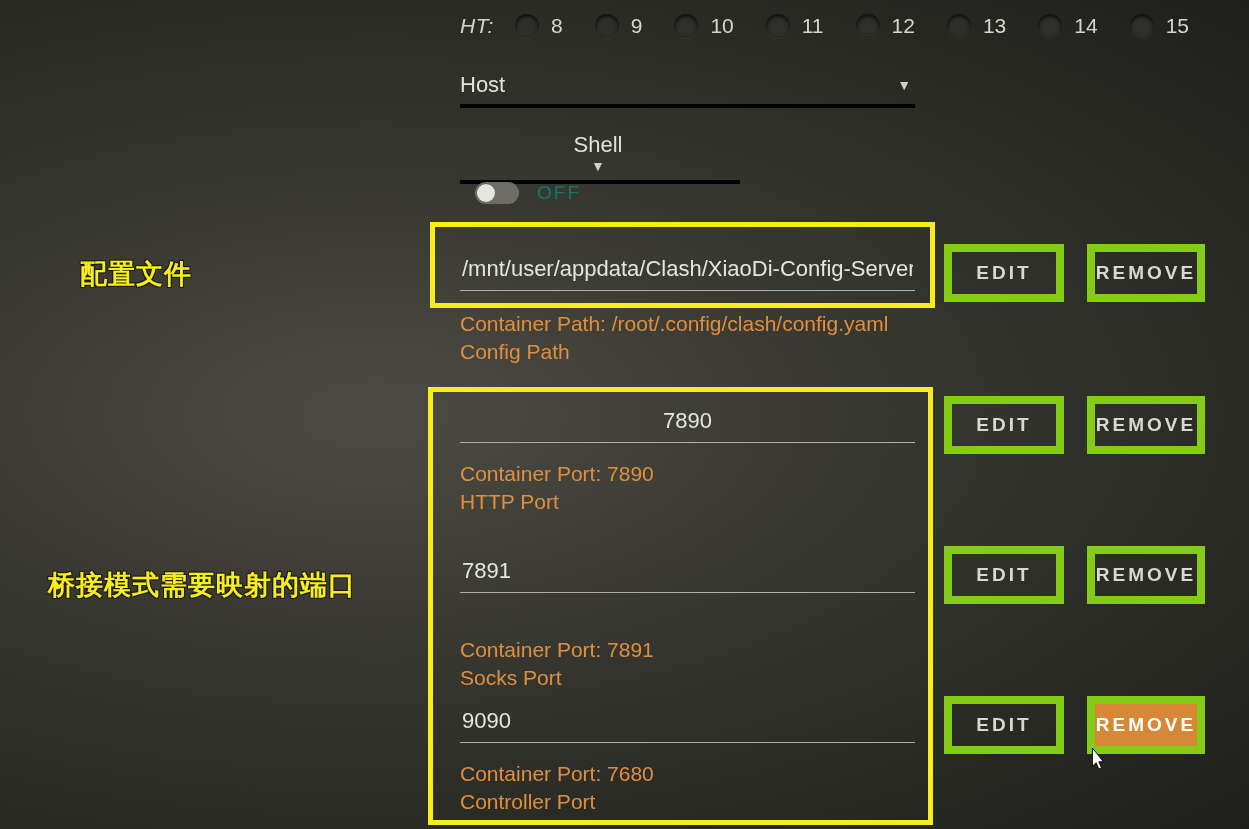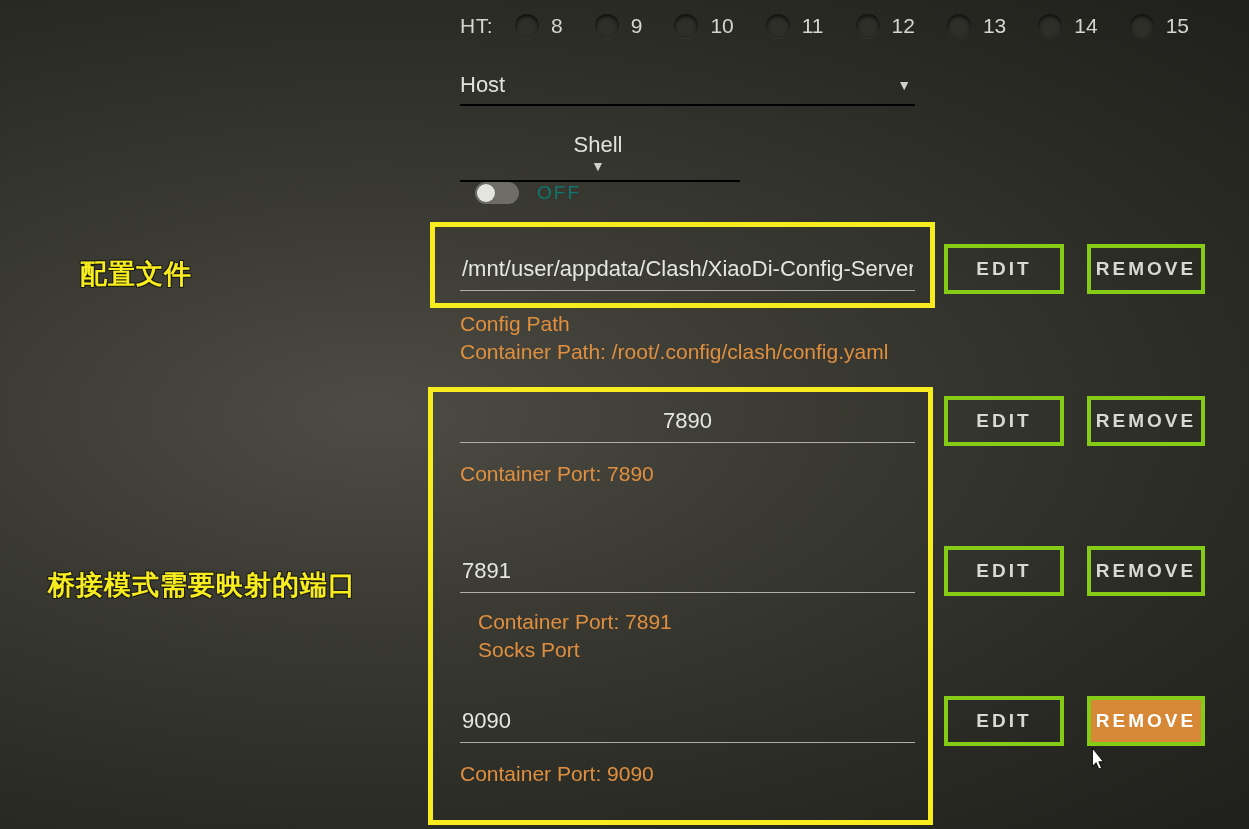--- a/index.html
+++ b/index.html
@@ -15,32 +15,32 @@
   .ht-row {
     position: absolute;
     left: 460px;
     top: 14px;
     display: flex;
     align-items: center;
     gap: 10px;
     color: #d6d6d0;
     font-size: 21px;
   }
-  .ht-label { width: 45px; letter-spacing: 0.5px; }
+  .ht-label { width: 45px; letter-spacing: 0.5px; font-style: italic; }
   .ht-item { display: flex; align-items: center; gap: 12px; margin-right: 22px; }
   .radio {
     width: 24px; height: 24px; border-radius: 50%;
     background: #2f2f2a;
     box-shadow: inset 0 2px 4px rgba(0,0,0,0.8), 0 1px 0 rgba(255,255,255,0.05);
   }
 
   
   .select-row {
     position: absolute;
-    border-bottom: 2px solid #000000;
+    border-bottom: 4px solid #000000;
     display: flex; align-items: center; justify-content: space-between;
     padding: 4px 4px 6px 0;
     color: #e2e2dc;
     font-size: 22px;
   }
   .select-row .tri { font-size: 14px; color: #d0d0ca; }
 
   
   .toggle-wrap {
     position: absolute; left: 475px; top: 182px;
@@ -87,21 +87,21 @@
     color: #f7ec1e;
     font-size: 27px;
     font-weight: 600;
     text-shadow: 1px 1px 0 #1b1b16, -1px 1px 0 #1b1b16, 1px -1px 0 #1b1b16, -1px -1px 0 #1b1b16;
     letter-spacing: 1px;
   }
 
   
   .btn {
     position: absolute;
-    border: 4px solid #84cc16;
+    border: 8px solid #84cc16;
     color: #d9d9d3;
     font-size: 19px;
     letter-spacing: 3px;
     font-weight: 600;
     padding: 10px 0;
     text-align: center;
     cursor: pointer;
     background: transparent;
   }
   .btn-edit { width: 120px; }
@@ -173,43 +173,45 @@
 </div>
 
 <div class="hl" style="left:430px; top:222px; width:505px; height:86px;"></div>
 <div class="hl" style="left:428px; top:387px; width:505px; height:438px;"></div>
 
 <div class="anno" style="left:80px; top:256px;">配置文件</div>
 <div class="anno" style="left:48px; top:567px;">桥接模式需要映射的端口</div>
 
 <input class="txt" style="left: 460px; top: 250px;" value="/mnt/user/appdata/Clash/XiaoDi-Config-Server.ym">
 <div class="info" style="top:310px;">
+  <div>Container Path: /root/.config/clash/config.yaml</div>
   <div>Config Path</div>
-  <div>Container Path: /root/.config/clash/config.yaml</div>
 </div>
 <div class="btn btn-edit" style="top:244px;left:944px;">EDIT</div>
 <div class="btn btn-remove" style="top:244px;left:1087px;">REMOVE</div>
 
 <input class="txt" style="left: 460px; top: 402px; text-align: center;" value="7890">
 <div class="info" style="top:460px;">
   <div>Container Port: 7890</div>
+  <div>HTTP Port</div>
 </div>
 <div class="btn btn-edit" style="top:396px;left:944px;">EDIT</div>
 <div class="btn btn-remove" style="top:396px;left:1087px;">REMOVE</div>
 
 <input class="txt" style="left: 460px; top: 552px;" value="7891">
-<div class="info" style="top:608px;margin-left:18px;">
+<div class="info" style="top:636px;">
   <div>Container Port: 7891</div>
   <div>Socks Port</div>
 </div>
 <div class="btn btn-edit" style="top:546px;left:944px;">EDIT</div>
 <div class="btn btn-remove" style="top:546px;left:1087px;">REMOVE</div>
 
 <input class="txt" style="left: 460px; top: 702px;" value="9090">
 <div class="info" style="top:760px;">
-  <div>Container Port: 9090</div>
+  <div>Container Port: 7680</div>
+  <div>Controller Port</div>
 </div>
 <div class="btn btn-edit" style="top:696px;left:944px;">EDIT</div>
 <div class="btn btn-remove hover" style="top:696px;left:1087px;">REMOVE</div>
 
 <svg class="cursor" viewBox="0 0 24 28">
   <path d="M7 2 L7 22 L11 18 L14 25 L17 24 L14 17 L19 17 Z" fill="#ffffff" stroke="#000" stroke-width="1"></path>
 </svg>
 
 </body></html>

